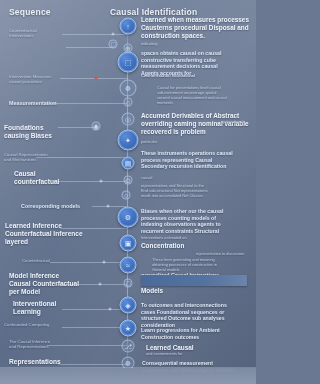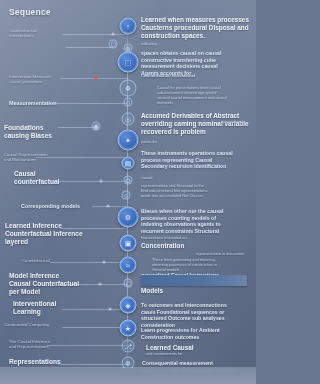--- a/index.html
+++ b/index.html
@@ -122,20 +122,21 @@
   }
 </style>
 </head>
 <body>
 
 <div id="poster">
 
   <div class="blurlayer">
 
     <div class="title left">Sequence</div>
+    <div class="title right">Causal Identification</div>
 
     <div class="spine"></div>
 
     <div id="connectors">
         <div class="conn" style="left: 62px; top: 34px; width: 65px;"></div>
         <div class="conn" style="left: 66px; top: 47px; width: 48px;"></div>
         <div class="conn" style="left: 60px; top: 78px; width: 67px;"></div>
         <div class="conn" style="left: 47px; top: 103px; width: 80px;"></div>
         <div class="conn" style="left: 58px; top: 127px; width: 38px;"></div>
         <div class="conn" style="left: 36px; top: 157px; width: 91px;"></div>

